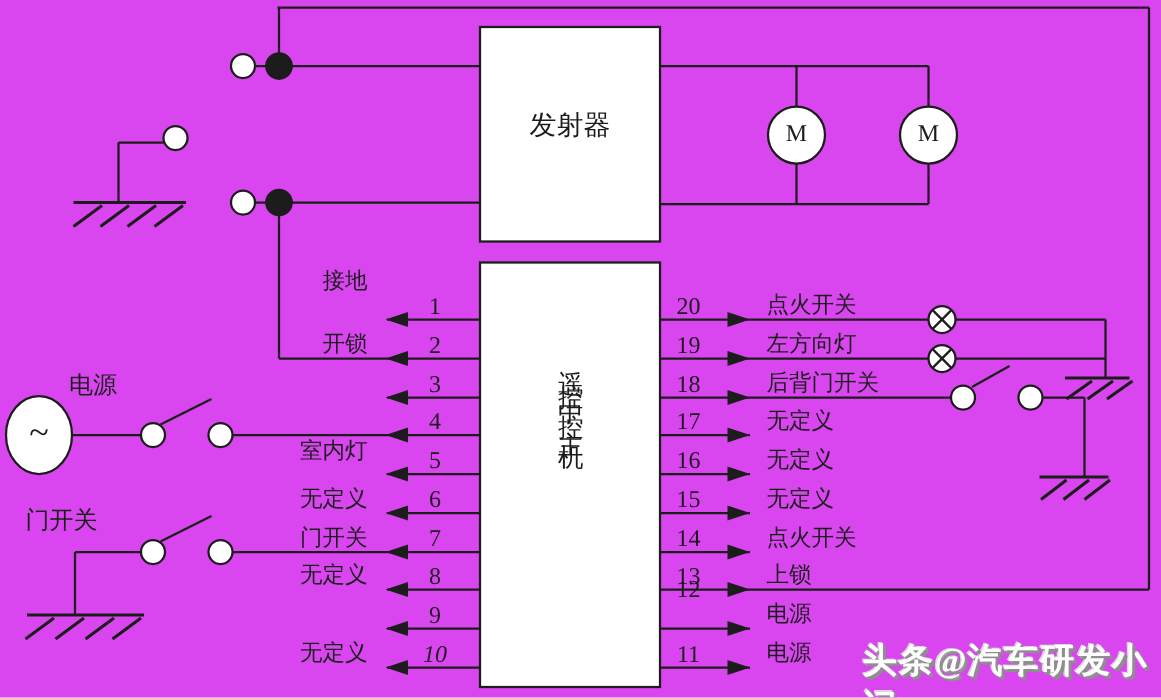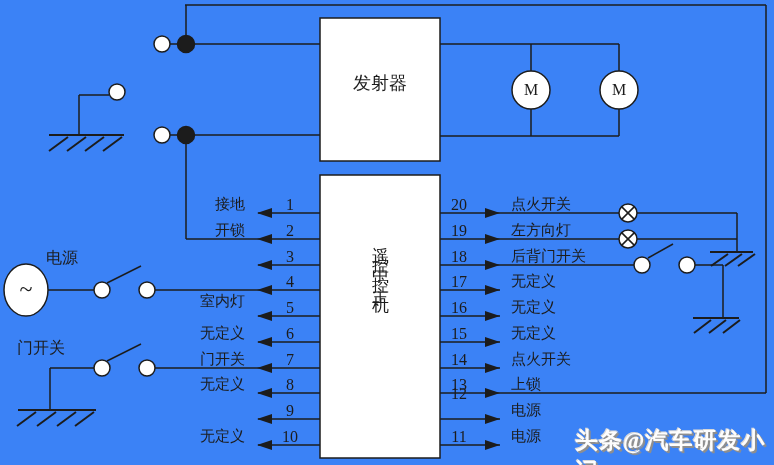--- a/index.html
+++ b/index.html
@@ -1,17 +1,17 @@
 <!DOCTYPE html>
 <html><head>
 <meta charset="utf-8">
 <style>
   html,body{margin:0;padding:0;background:#ffffff;}
   #stage{
-    position:relative;width:774px;height:465px;background:#3b82f6;overflow:hidden;
+    position:relative;width:774px;height:465px;background:#d946ef;overflow:hidden;
     font-family:"Liberation Serif","DejaVu Serif",serif;color:#1c1c1c;
   }
   #wires{position:absolute;left:0;top:0;}
   .txt{position:absolute;white-space:nowrap;line-height:16px;font-size:15px;}
   .pin-label-left{left:95px;width:150px;text-align:right;}
   .pin-label-right{left:511px;text-align:left;}
   .pin-num{width:30px;text-align:center;font-size:16px;line-height:17px;}
   .pin-num-left{left:275px;}
   .pin-num-right{left:444px;}
   .box-label{font-size:18px;text-align:center;}
@@ -194,38 +194,38 @@
 <div class="txt box-label" style="left:320px;top:75px;width:120px;">发射器</div>
 <div class="txt vert-label" style="left:371px;top:233px;">遥控中控主机</div>
 
 <div class="sym" style="left:519px;top:81px;width:24px;font-size:16px;">M</div>
 <div class="sym" style="left:607px;top:81px;width:24px;font-size:16px;">M</div>
 <div class="sym" style="left:12px;top:276px;width:28px;font-size:24px;">~</div>
 
 <div class="txt side-label" style="left:46px;top:250px;">电源</div>
 <div class="txt side-label" style="left:17px;top:340px;">门开关</div>
 
-<div class="txt pin-label-left" style="top:196px;">接地</div>
+<div class="txt pin-label-left" style="top:180px;">接地</div>
 <div class="txt pin-label-left" style="top:222px;">开锁</div>
 <div class="txt pin-label-left" style="top:273px;margin-top:20px;">室内灯</div>
 <div class="txt pin-label-left" style="top:325px;">无定义</div>
 <div class="txt pin-label-left" style="top:351px;">门开关</div>
 <div class="txt pin-label-left" style="top:376px;">无定义</div>
 <div class="txt pin-label-left" style="top:428px;">无定义</div>
 
 <div class="txt pin-num pin-num-left" style="top:196px;">1</div>
 <div class="txt pin-num pin-num-left" style="top:222px;">2</div>
 <div class="txt pin-num pin-num-left" style="top:248px;">3</div>
 <div class="txt pin-num pin-num-left" style="top:273px;">4</div>
 <div class="txt pin-num pin-num-left" style="top:299px;">5</div>
 <div class="txt pin-num pin-num-left" style="top:325px;">6</div>
 <div class="txt pin-num pin-num-left" style="top:351px;">7</div>
 <div class="txt pin-num pin-num-left" style="top:376px;">8</div>
 <div class="txt pin-num pin-num-left" style="top:402px;">9</div>
-<div class="txt pin-num pin-num-left" style="top:428px;">10</div>
+<div class="txt pin-num pin-num-left" style="top:428px;font-style:italic;">10</div>
 
 <div class="txt pin-label-right" style="top:196px;">点火开关</div>
 <div class="txt pin-label-right" style="top:222px;">左方向灯</div>
 <div class="txt pin-label-right" style="top:248px;">后背门开关</div>
 <div class="txt pin-label-right" style="top:273px;">无定义</div>
 <div class="txt pin-label-right" style="top:299px;">无定义</div>
 <div class="txt pin-label-right" style="top:325px;">无定义</div>
 <div class="txt pin-label-right" style="top:351px;">点火开关</div>
 <div class="txt pin-label-right" style="top:376px;">上锁</div>
 <div class="txt pin-label-right" style="top:402px;">电源</div>

